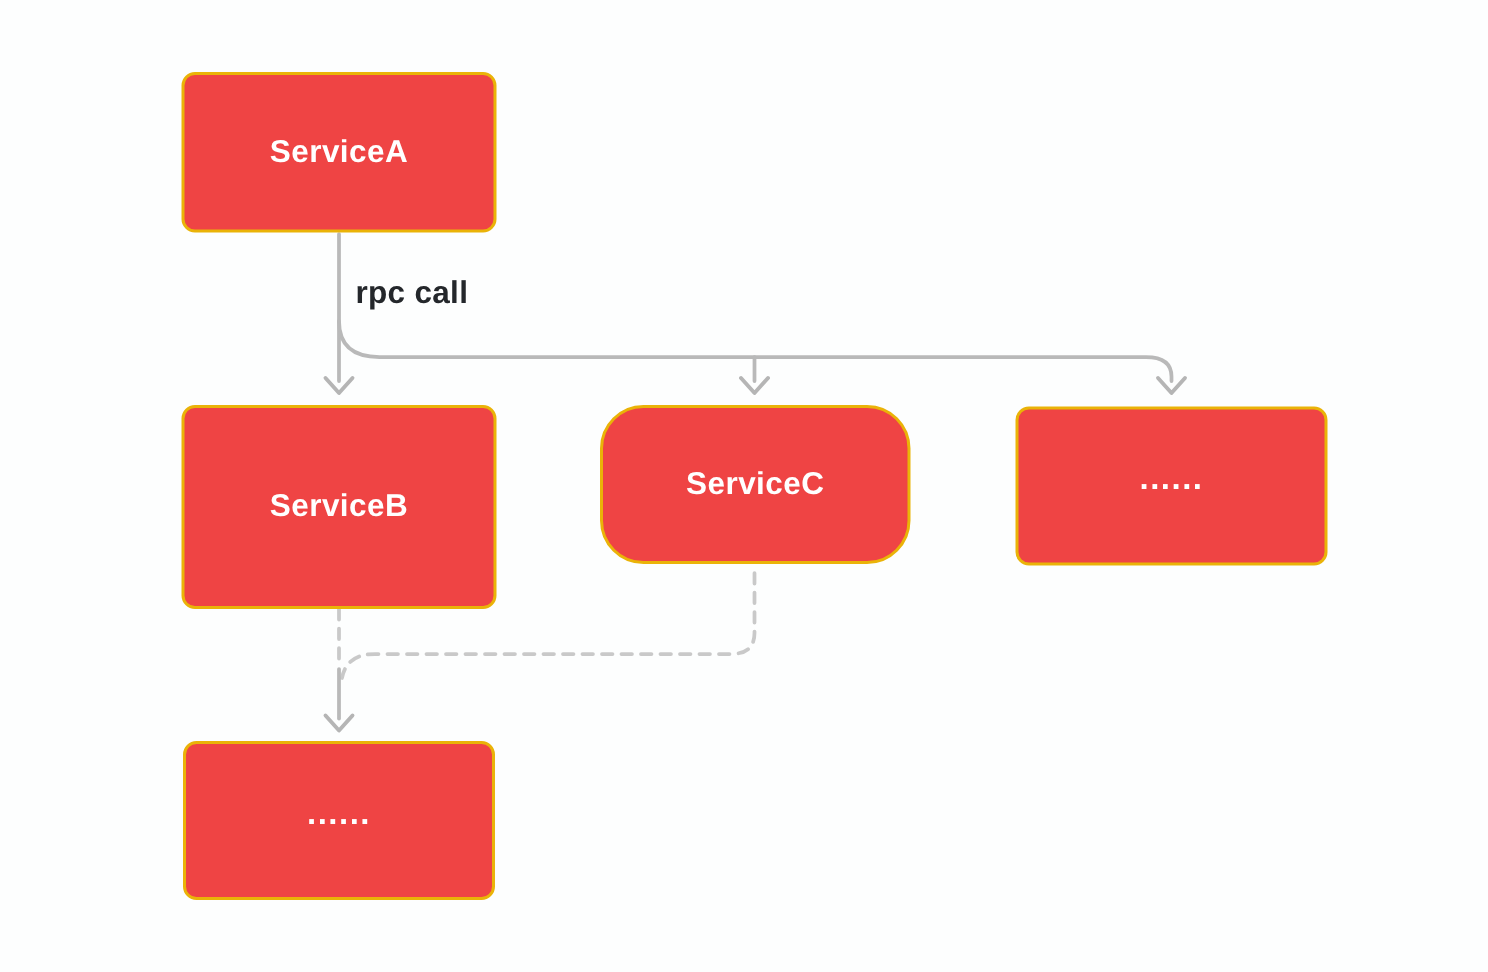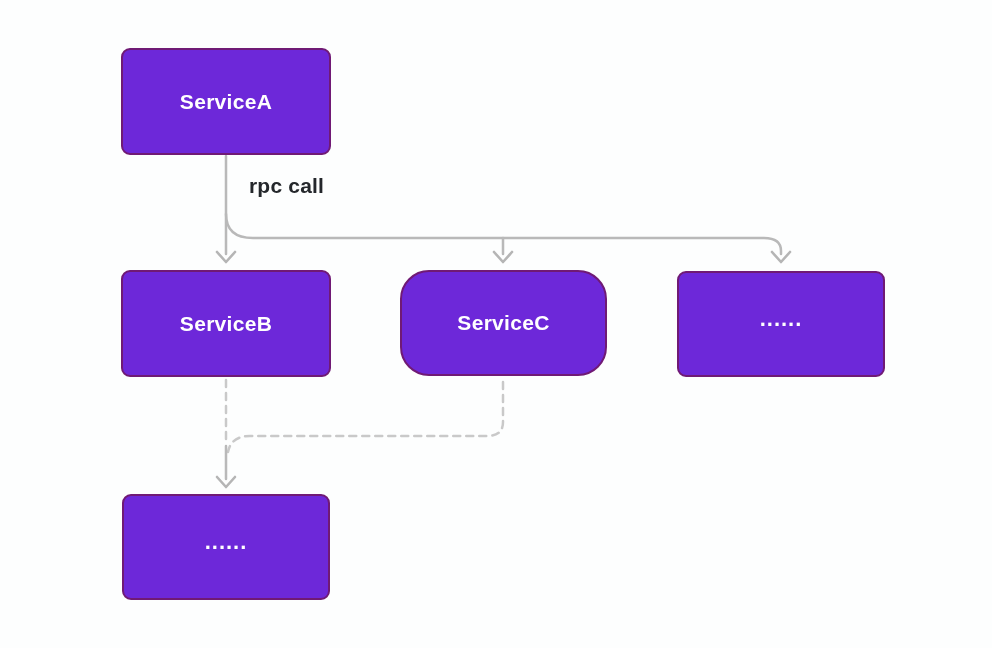--- a/index.html
+++ b/index.html
@@ -9,44 +9,44 @@
     background:#fdfefe;
     font-family:"Liberation Sans", sans-serif;
     overflow:hidden;
   }
   svg.wires{position:absolute;left:0;top:0;width:992px;height:648px;}
   .wire{fill:none;stroke:#b9b9b9;stroke-width:2.5;stroke-linecap:round;stroke-linejoin:round;}
   .wire.dashed{stroke:#c9c9c9;stroke-dasharray:7 6;}
   .arrowhead{fill:none;stroke:#b5b5b5;stroke-width:2.6;stroke-linecap:round;stroke-linejoin:round;}
   .node{
     position:absolute;
-    background:#6d28d9;
-    border:2px solid #701a75;
+    background:#ef4444;
+    border:2px solid #eab308;
     border-radius:9px;
     box-sizing:border-box;
     display:flex;align-items:center;justify-content:center;
     color:#ffffff;
     font-size:21px;font-weight:bold;
     letter-spacing:0.3px;
   }
   .node.dots span{transform:translateY(-5px);letter-spacing:1px;font-size:22px;}
   .edge-label{
     position:absolute;
     color:#24272b;
     font-size:21px;
     font-weight:bold;
     letter-spacing:0.2px;
   }
   
   #node-service-a{left:121px;top:48px;width:210px;height:107px;}
-  #node-service-b{left:121px;top:270px;width:210px;height:107px;}
+  #node-service-b{left:121px;top:270px;width:210px;height:136px;}
   #node-service-c{left:400px;top:270px;width:207px;height:106px;border-radius:29px;}
   #node-others-right{left:677px;top:271px;width:208px;height:106px;}
   #node-others-bottom{left:122px;top:494px;width:208px;height:106px;}
-  #rpc-call-label{left:237px;top:174px;margin-left:12px;}
+  #rpc-call-label{left:237px;top:184px;}
 </style>
 </head>
 <body>
 
 <div class="stage">
 
   <svg class="wires" viewBox="0 0 992 648" xmlns="http://www.w3.org/2000/svg">
 
     <path class="wire" d="M226 156 L226 254"></path>
     <polyline class="arrowhead" points="217,252 226,262 235,252"></polyline>

